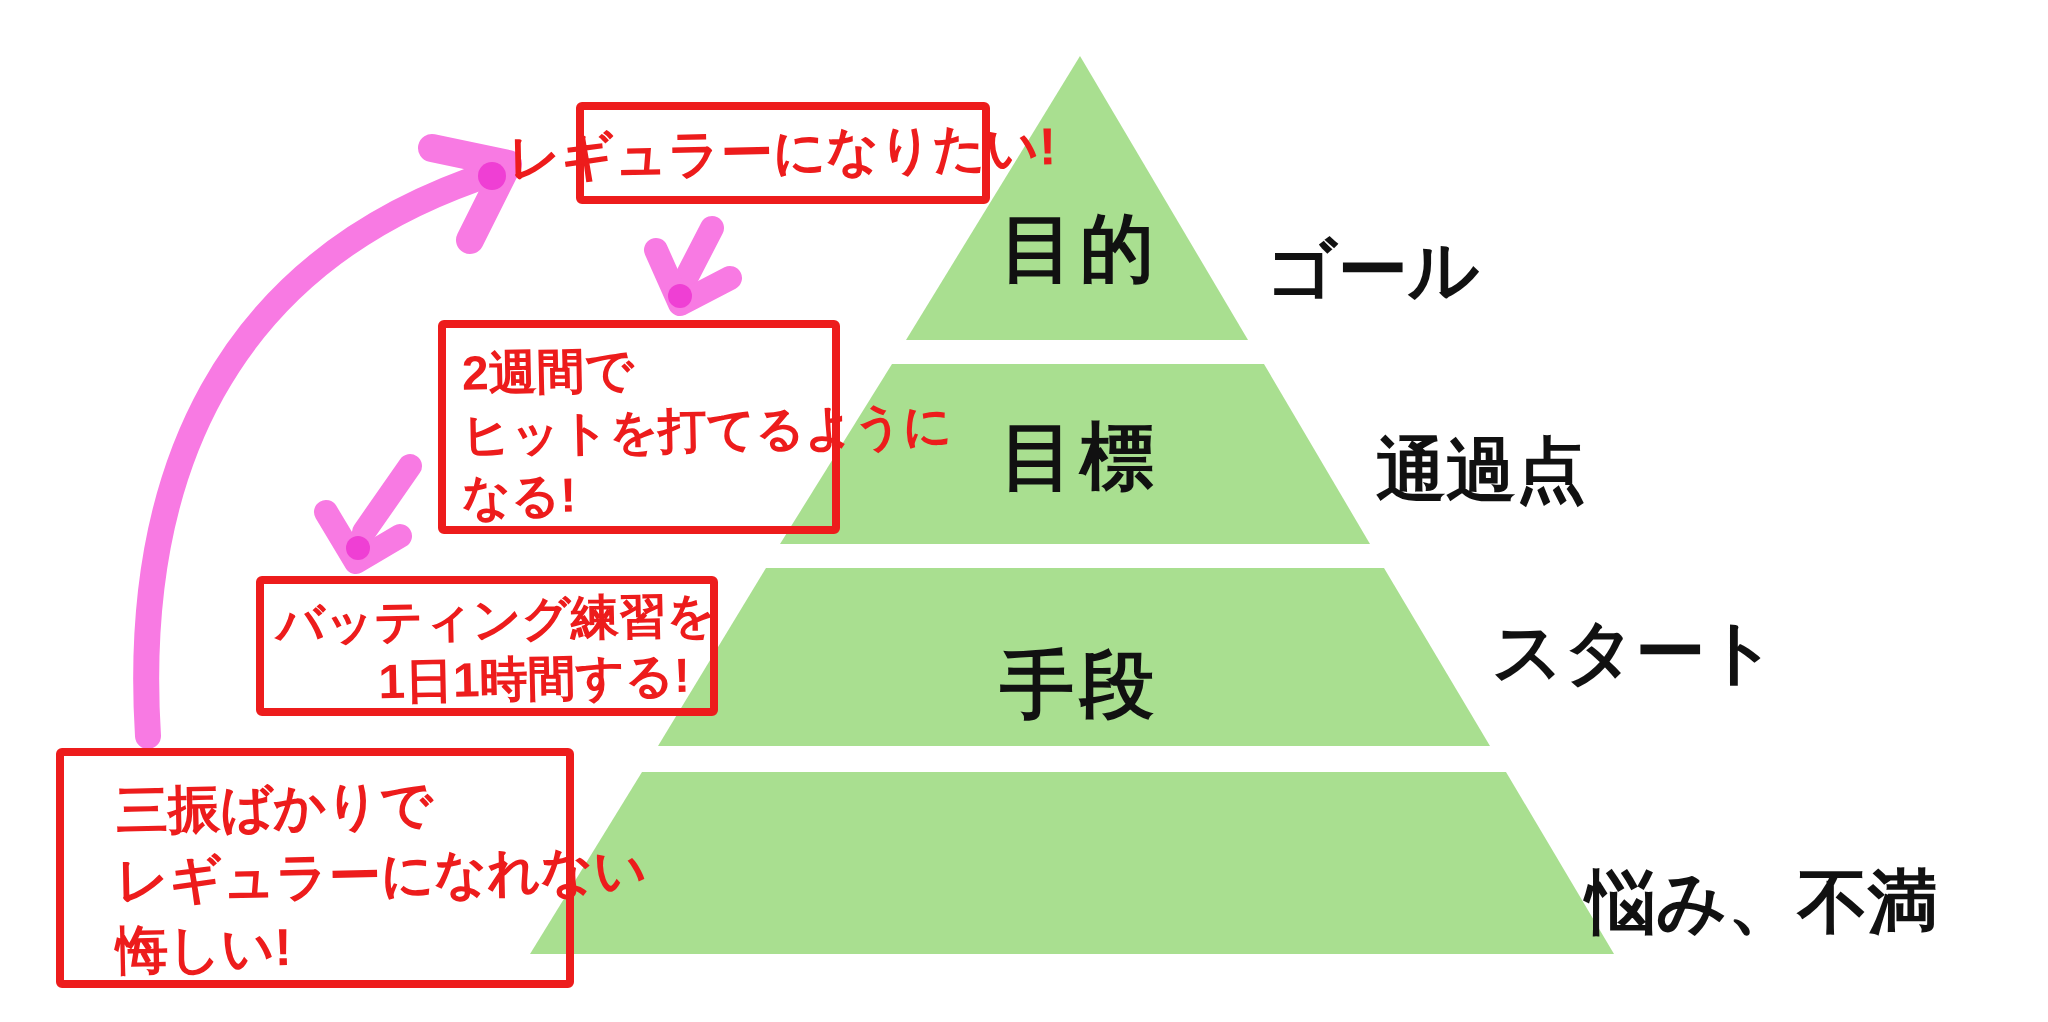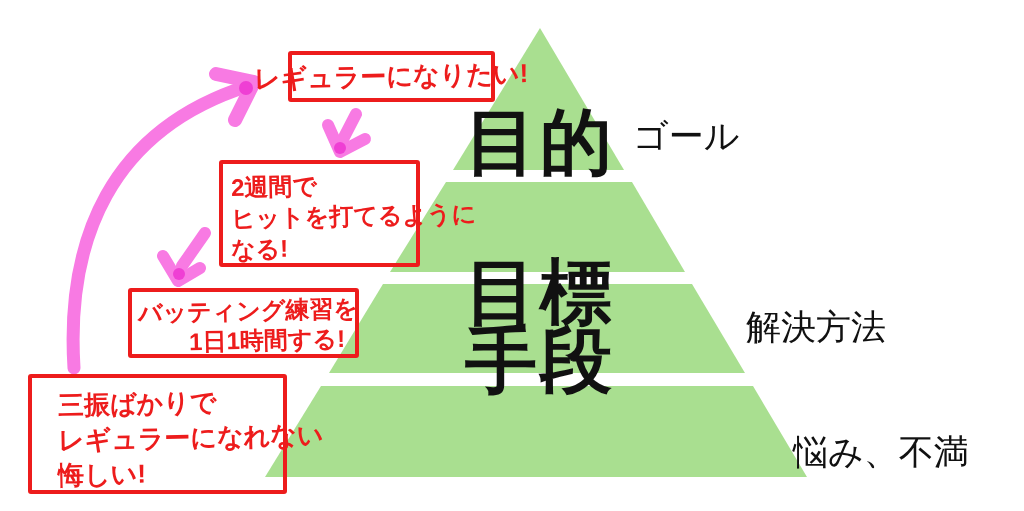--- a/index.html
+++ b/index.html
@@ -20,37 +20,37 @@
     background:#ffffff;
     overflow:hidden;
   }
   .canvas svg{position:absolute;left:0;top:0;}
 
   
   .pyr-label{
     position:absolute;
     left:540px;
     transform:translateX(-50%);
-    font-size:72px;
+    font-size:37px;
     font-weight:600;
     letter-spacing:3px;
     color:var(--text-black);
     line-height:1;
     white-space:nowrap;
   }
   .pl1{top:106px;}
-  .pl2{top:210px;margin-top:46px;}
+  .pl2{top:210px;}
   .pl3{top:324px;}
   .pl4{top:402px;}
 
   
   .side-label{
     position:absolute;
     font-size:35px;
-    font-weight:400;
+    font-weight:700;
     color:var(--text-black);
     line-height:1;
     white-space:nowrap;
   }
   .sl1{left:633px;top:118px;}
   .sl2{left:688px;top:218px;}
   .sl3{left:746px;top:309px;}
   .sl4a{left:798px;top:393px;}
   .sl4b{left:793px;top:434px;}
 
@@ -113,21 +113,22 @@
     <path d="M 205 233 L 182 266" fill="none" stroke-width="12" stroke-linecap="round" stroke="#f87ae3"></path>
     <polyline points="163,256 178,281 200,268" fill="none" stroke-width="12" stroke-linecap="round" stroke-linejoin="round" stroke="#f87ae3"></polyline>
     <circle cx="179" cy="274" r="6" fill="#ef3fd4"></circle>
   </svg>
 
   <div class="pyr-label pl1">目的</div>
   <div class="pyr-label pl2">目標</div>
   <div class="pyr-label pl3">手段</div>
 
   <div class="side-label sl1">ゴール</div>
-  <div class="side-label sl3">解決方法</div>
+  <div class="side-label sl2">通過点</div>
+  <div class="side-label sl3">スタート</div>
   <div class="side-label sl4b">悩み、不満</div>
 
   <div class="note note1">
     <div class="note-line">レギュラーになりたい!</div>
   </div>
 
   <div class="note note2">
     <div class="note-line">2週間で</div>
     <div class="note-line">ヒットを打てるように</div>
     <div class="note-line">なる!</div>

